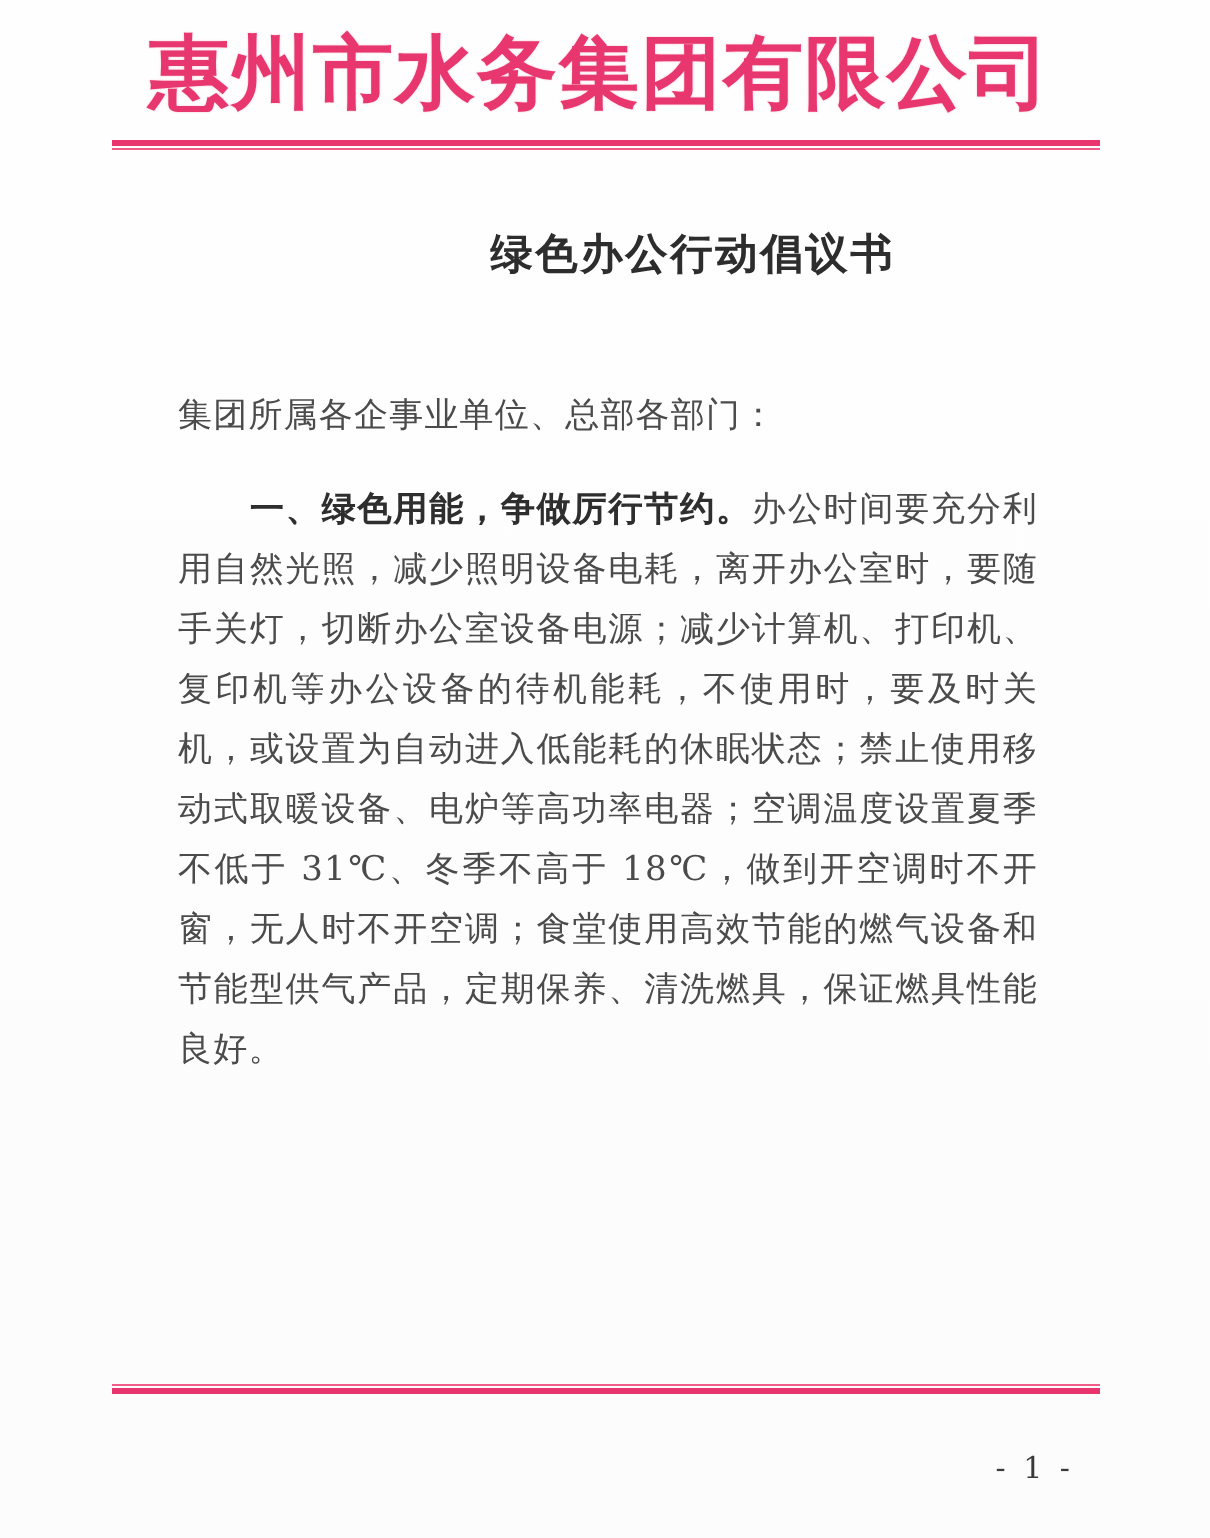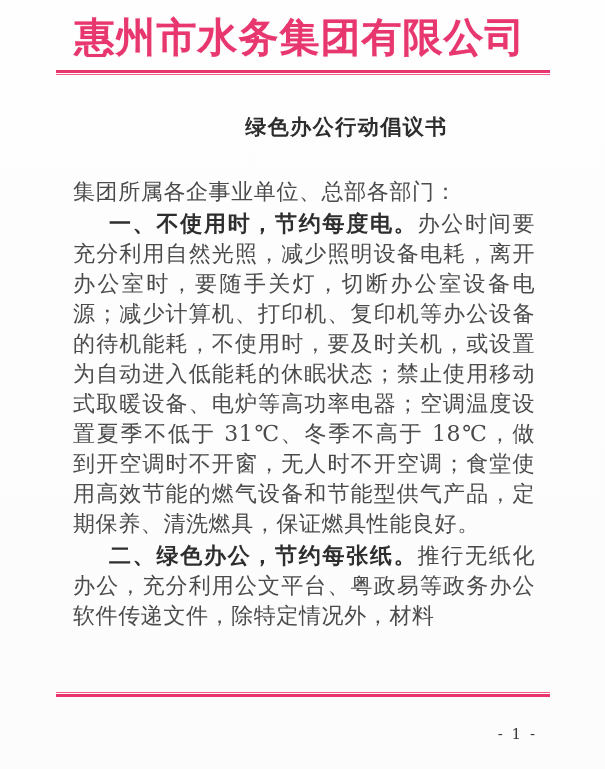--- a/index.html
+++ b/index.html
@@ -82,27 +82,27 @@
 
   
   .body-block {
     position: absolute;
     left: 72px;
     top: 176px;
     width: 464px;
   }
   .para {
     font-family: "DejaVu Serif", "Liberation Serif", serif;
-    font-size: 22px;
+    font-size: 17px;
     line-height: 30px;
     color: #4b4b4b;
     text-align: justify;
     text-justify: inter-character;
     letter-spacing: 0.6px;
-    margin: 1px;
+    margin: 17px;
     text-indent: 0;
   }
   .para.indent {
     text-indent: 36px;
   }
   .para .lead {
     font-weight: 700;
     color: #2e2e2e;
   }
 
@@ -153,26 +153,23 @@
   </div>
 
   <div class="doc-title">绿色办公行动倡议书</div>
 
   <div class="body-block">
 
     <p class="para">集团所属各企事业单位、总部各部门：</p>
 
 
     <p class="para indent">
-      <span class="lead">一、不使用时，节约每度电。</span><span>办公时间要充分利用自然光照，减少照明设备电耗，离开办公室时，要随手关灯，切断办公室设备电源；减少计算机、打印机、复印机等办公设备的待机能耗，不使用时，要及时关机，或设置为自动进入低能耗的休眠状态；禁止使用移动式取暖设备、电炉等高功率电器；空调温度设置夏季不低于 31℃、冬季不高于 18℃，做到开空调时不开窗，无人时不开空调；食堂使用高效节能的燃气设备和节能型供气产品，定期保养、清洗燃具，保证燃具性能良好。</span>
+      <span class="lead">一、绿色用能，争做厉行节约。</span><span>办公时间要充分利用自然光照，减少照明设备电耗，离开办公室时，要随手关灯，切断办公室设备电源；减少计算机、打印机、复印机等办公设备的待机能耗，不使用时，要及时关机，或设置为自动进入低能耗的休眠状态；禁止使用移动式取暖设备、电炉等高功率电器；空调温度设置夏季不低于 31℃、冬季不高于 18℃，做到开空调时不开窗，无人时不开空调；食堂使用高效节能的燃气设备和节能型供气产品，定期保养、清洗燃具，保证燃具性能良好。</span>
     </p>
 
-    <p class="para indent">
-      <span class="lead">二、绿色办公，节约每张纸。</span><span>推行无纸化办公，充分利用公文平台、粤政易等政务办公软件传递文件，除特定情况外，材料</span>
-    </p>
 
   </div>
 
   <div class="rule-bottom">
     <div class="thin"></div>
     <div class="thick"></div>
   </div>
 
   <div class="page-number">- 1 -</div>
 

